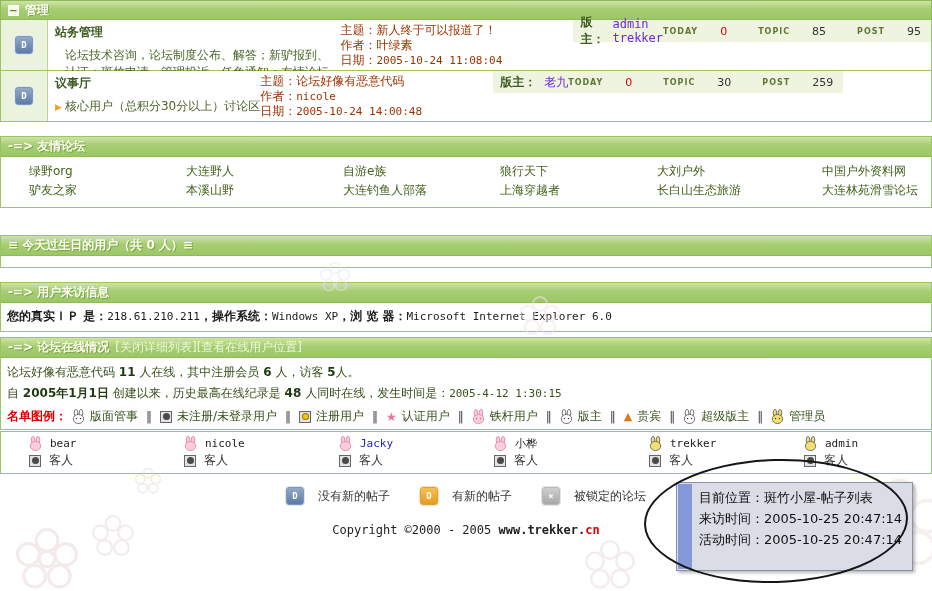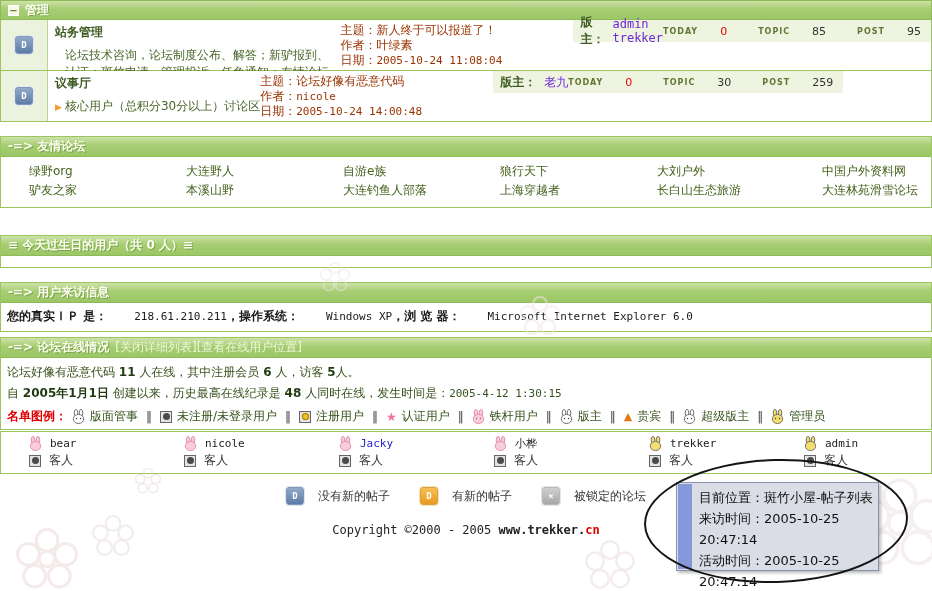--- a/index.html
+++ b/index.html
@@ -59,21 +59,21 @@
   .friend-body { background:#fff; padding:6px 0 8px 28px; display:grid;
                  grid-template-columns:157px 157px 157px 157px 165px auto; row-gap:2px; }
   .friend-link { color:#44621c; cursor:pointer; }
 
   
   .bday-body { height:11px; background:#fff; }
 
   
   .visit-body { padding:5px 0 6px 6px; color:#1a1a1a; }
   .visit-body b { font-weight:bold; }
-  .visit-val { font-family:"DejaVu Sans Mono","Liberation Mono",monospace; font-size:11px;margin-left:27px; }
+  .visit-val { font-family:"DejaVu Sans Mono","Liberation Mono",monospace; font-size:11px; }
 
   
   .online-body { padding:4px 0 2px 6px; color:#37511b; line-height:21px; }
   .online-body b { color:#1f3a10; }
   .mono { font-family:"DejaVu Sans Mono","Liberation Mono",monospace; font-size:11px; }
   .legend-line { display:flex; align-items:center; gap:5px; padding:2px 0 4px 6px; color:#37511b; flex-wrap:nowrap; white-space:nowrap; }
   .legend-cap { color:#e00000; font-weight:bold; }
   .lsep { color:#444; margin:0 3px; }
   .star-ic { color:#f070a0; font-size:12px; }
   .tri-ic { color:#e07818; font-size:11px; }
@@ -92,21 +92,21 @@
   
   .userbox { border:1px solid #9cc45f; margin-top:1px; background:#fff; padding:3px 0 4px 0;
              display:grid; grid-template-columns:155px 155px 155px 155px 155px auto; }
   .ucell { padding-left:28px; }
   .uline { display:flex; align-items:center; gap:8px; height:17px; }
   .uname { font-family:"DejaVu Sans Mono","Liberation Mono",monospace; font-size:11px; color:#222; cursor:pointer; }
   .uname.blue { color:#2525cc; }
   .urole { color:#333; }
 
   
-  .tooltip { position:absolute; left:676px; top:482px; width:203px; height:89px;
+  .tooltip { position:absolute; left:676px; top:482px; width:237px; height:89px;
              background:#dadde6; border:1px solid #8a92aa; box-shadow:2px 2px 3px rgba(60,60,60,.35);
              font-size:13px; color:#111; padding:4px 0 0 22px; line-height:21px; z-index:5; }
   .tooltip .bluestrip { position:absolute; left:1px; top:1px; bottom:1px; width:14px;
                         background:#7b90d8; opacity:.9; }
 
   
   .annot-ellipse { position:absolute; left:644px; top:459px; width:264px; height:124px;
                    border:2px solid #151515; border-radius:50%; transform:rotate(-1.6deg);
                    z-index:6; pointer-events:none; }
 

